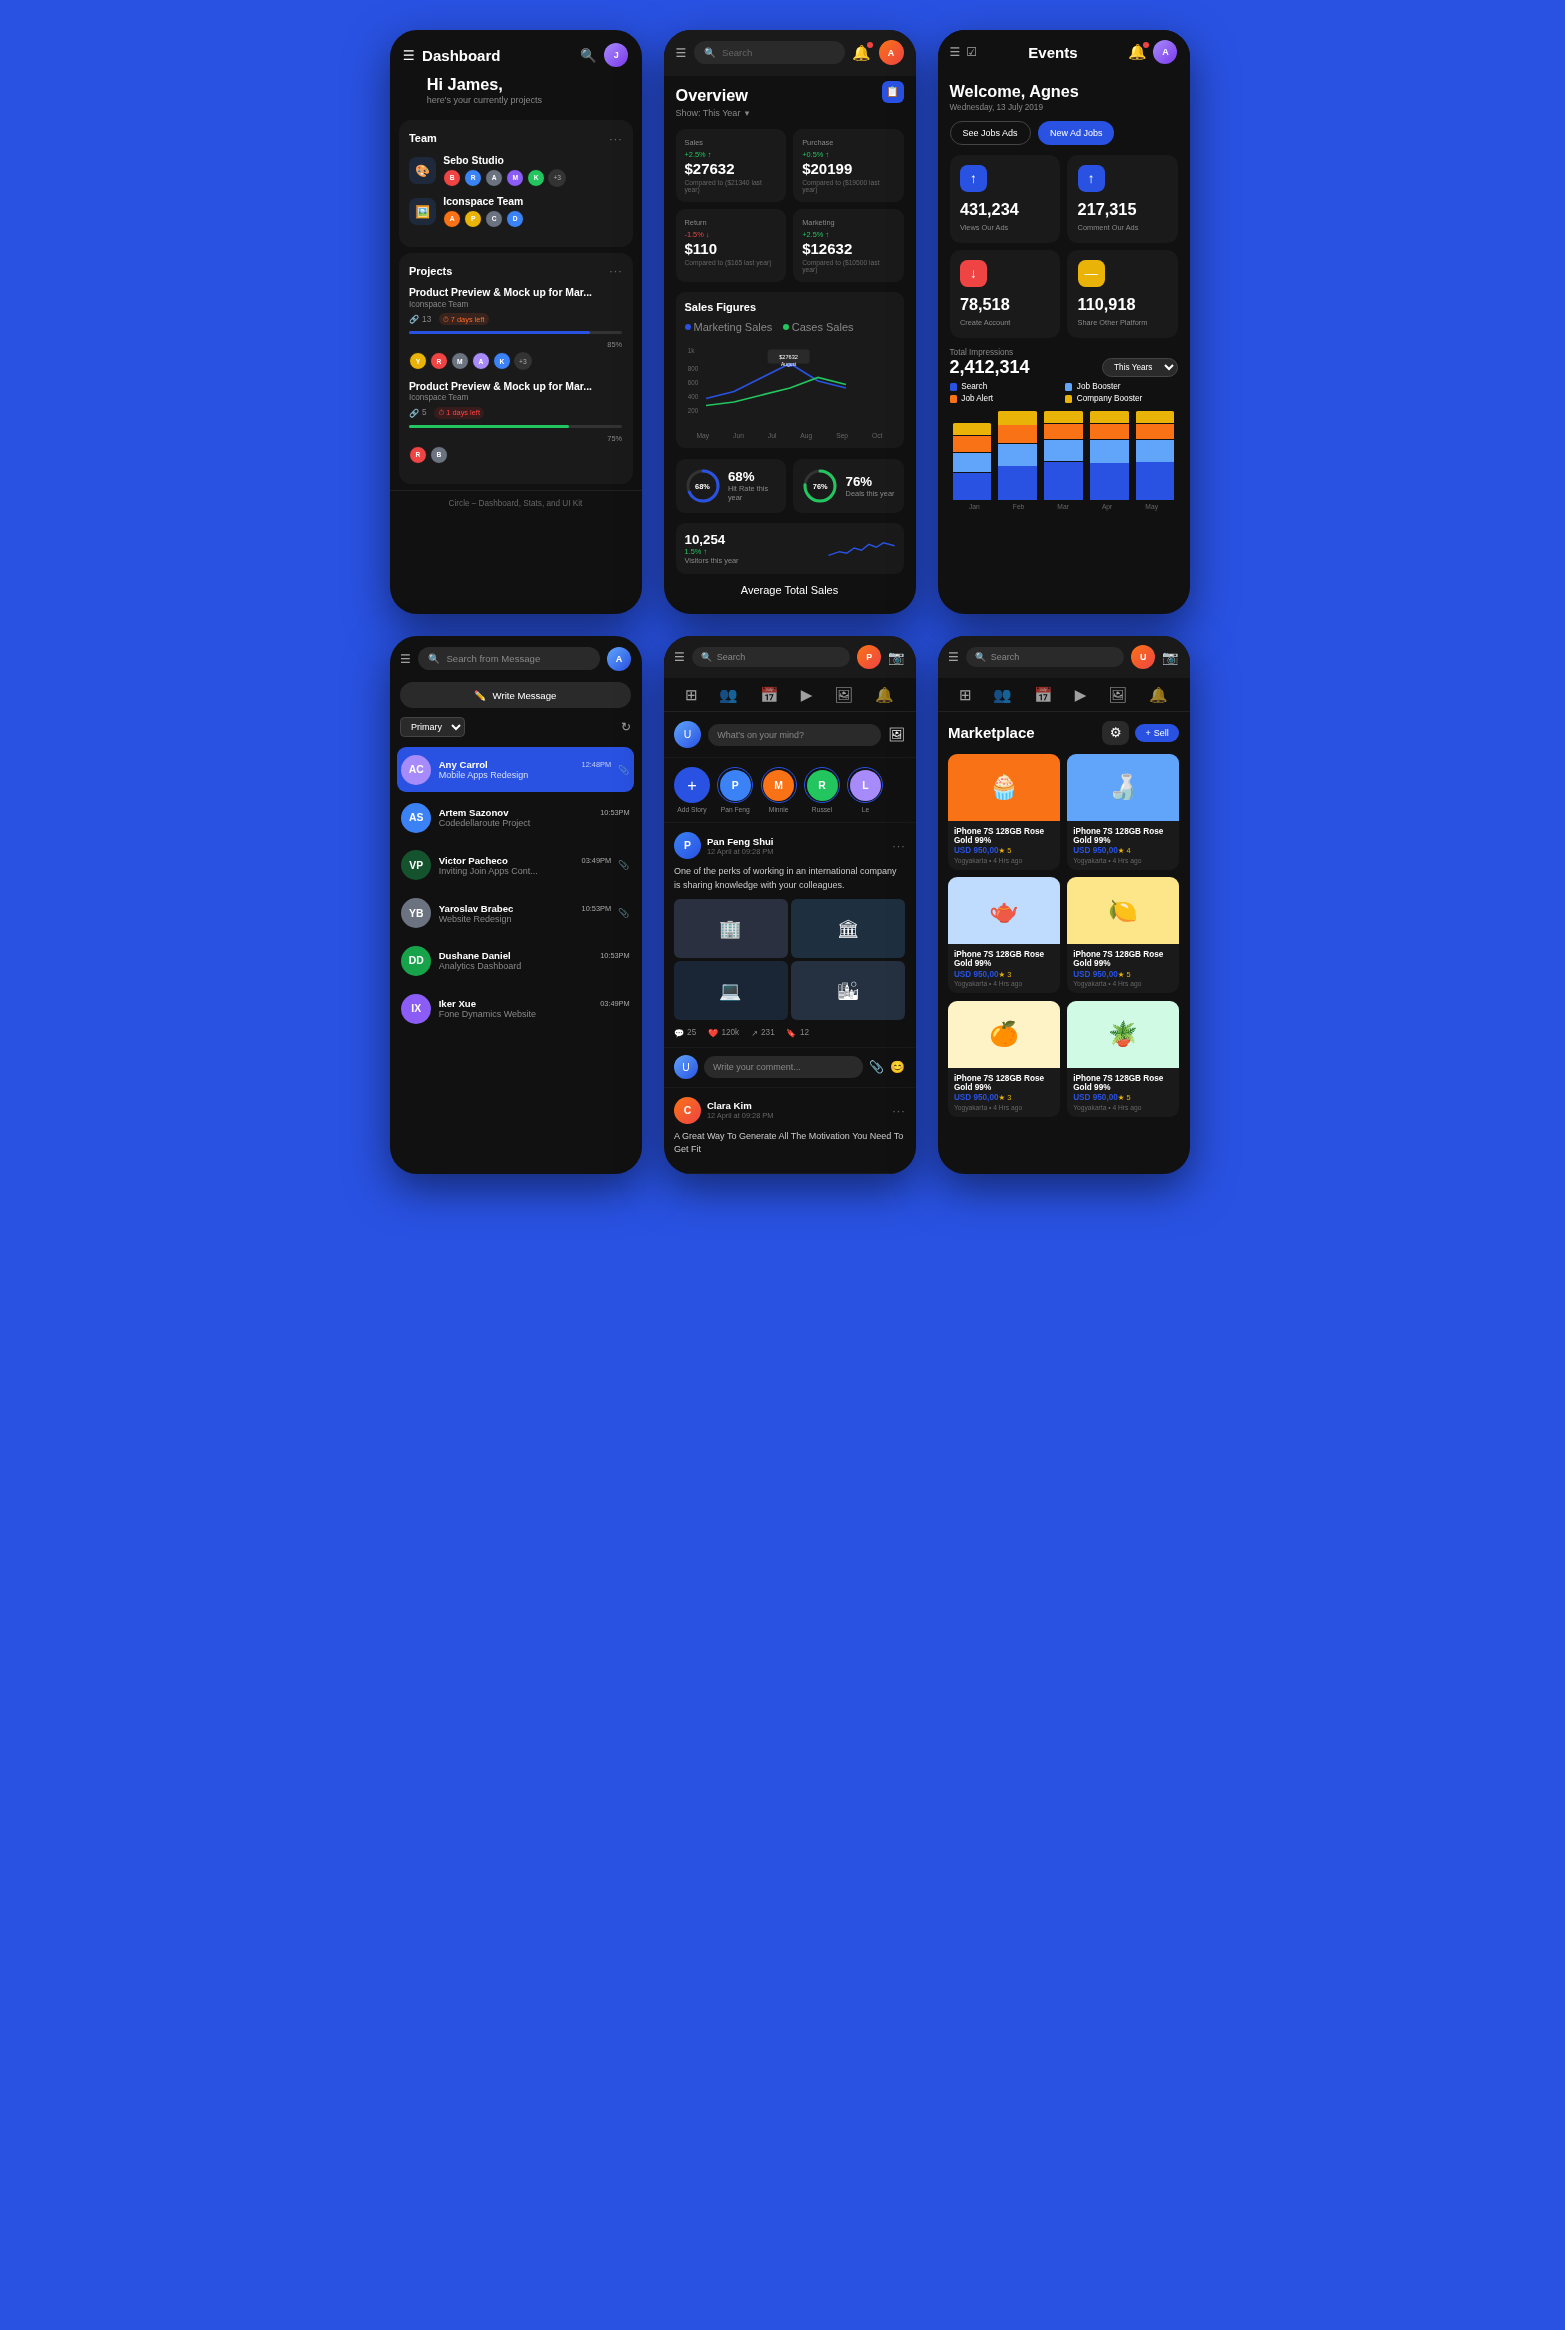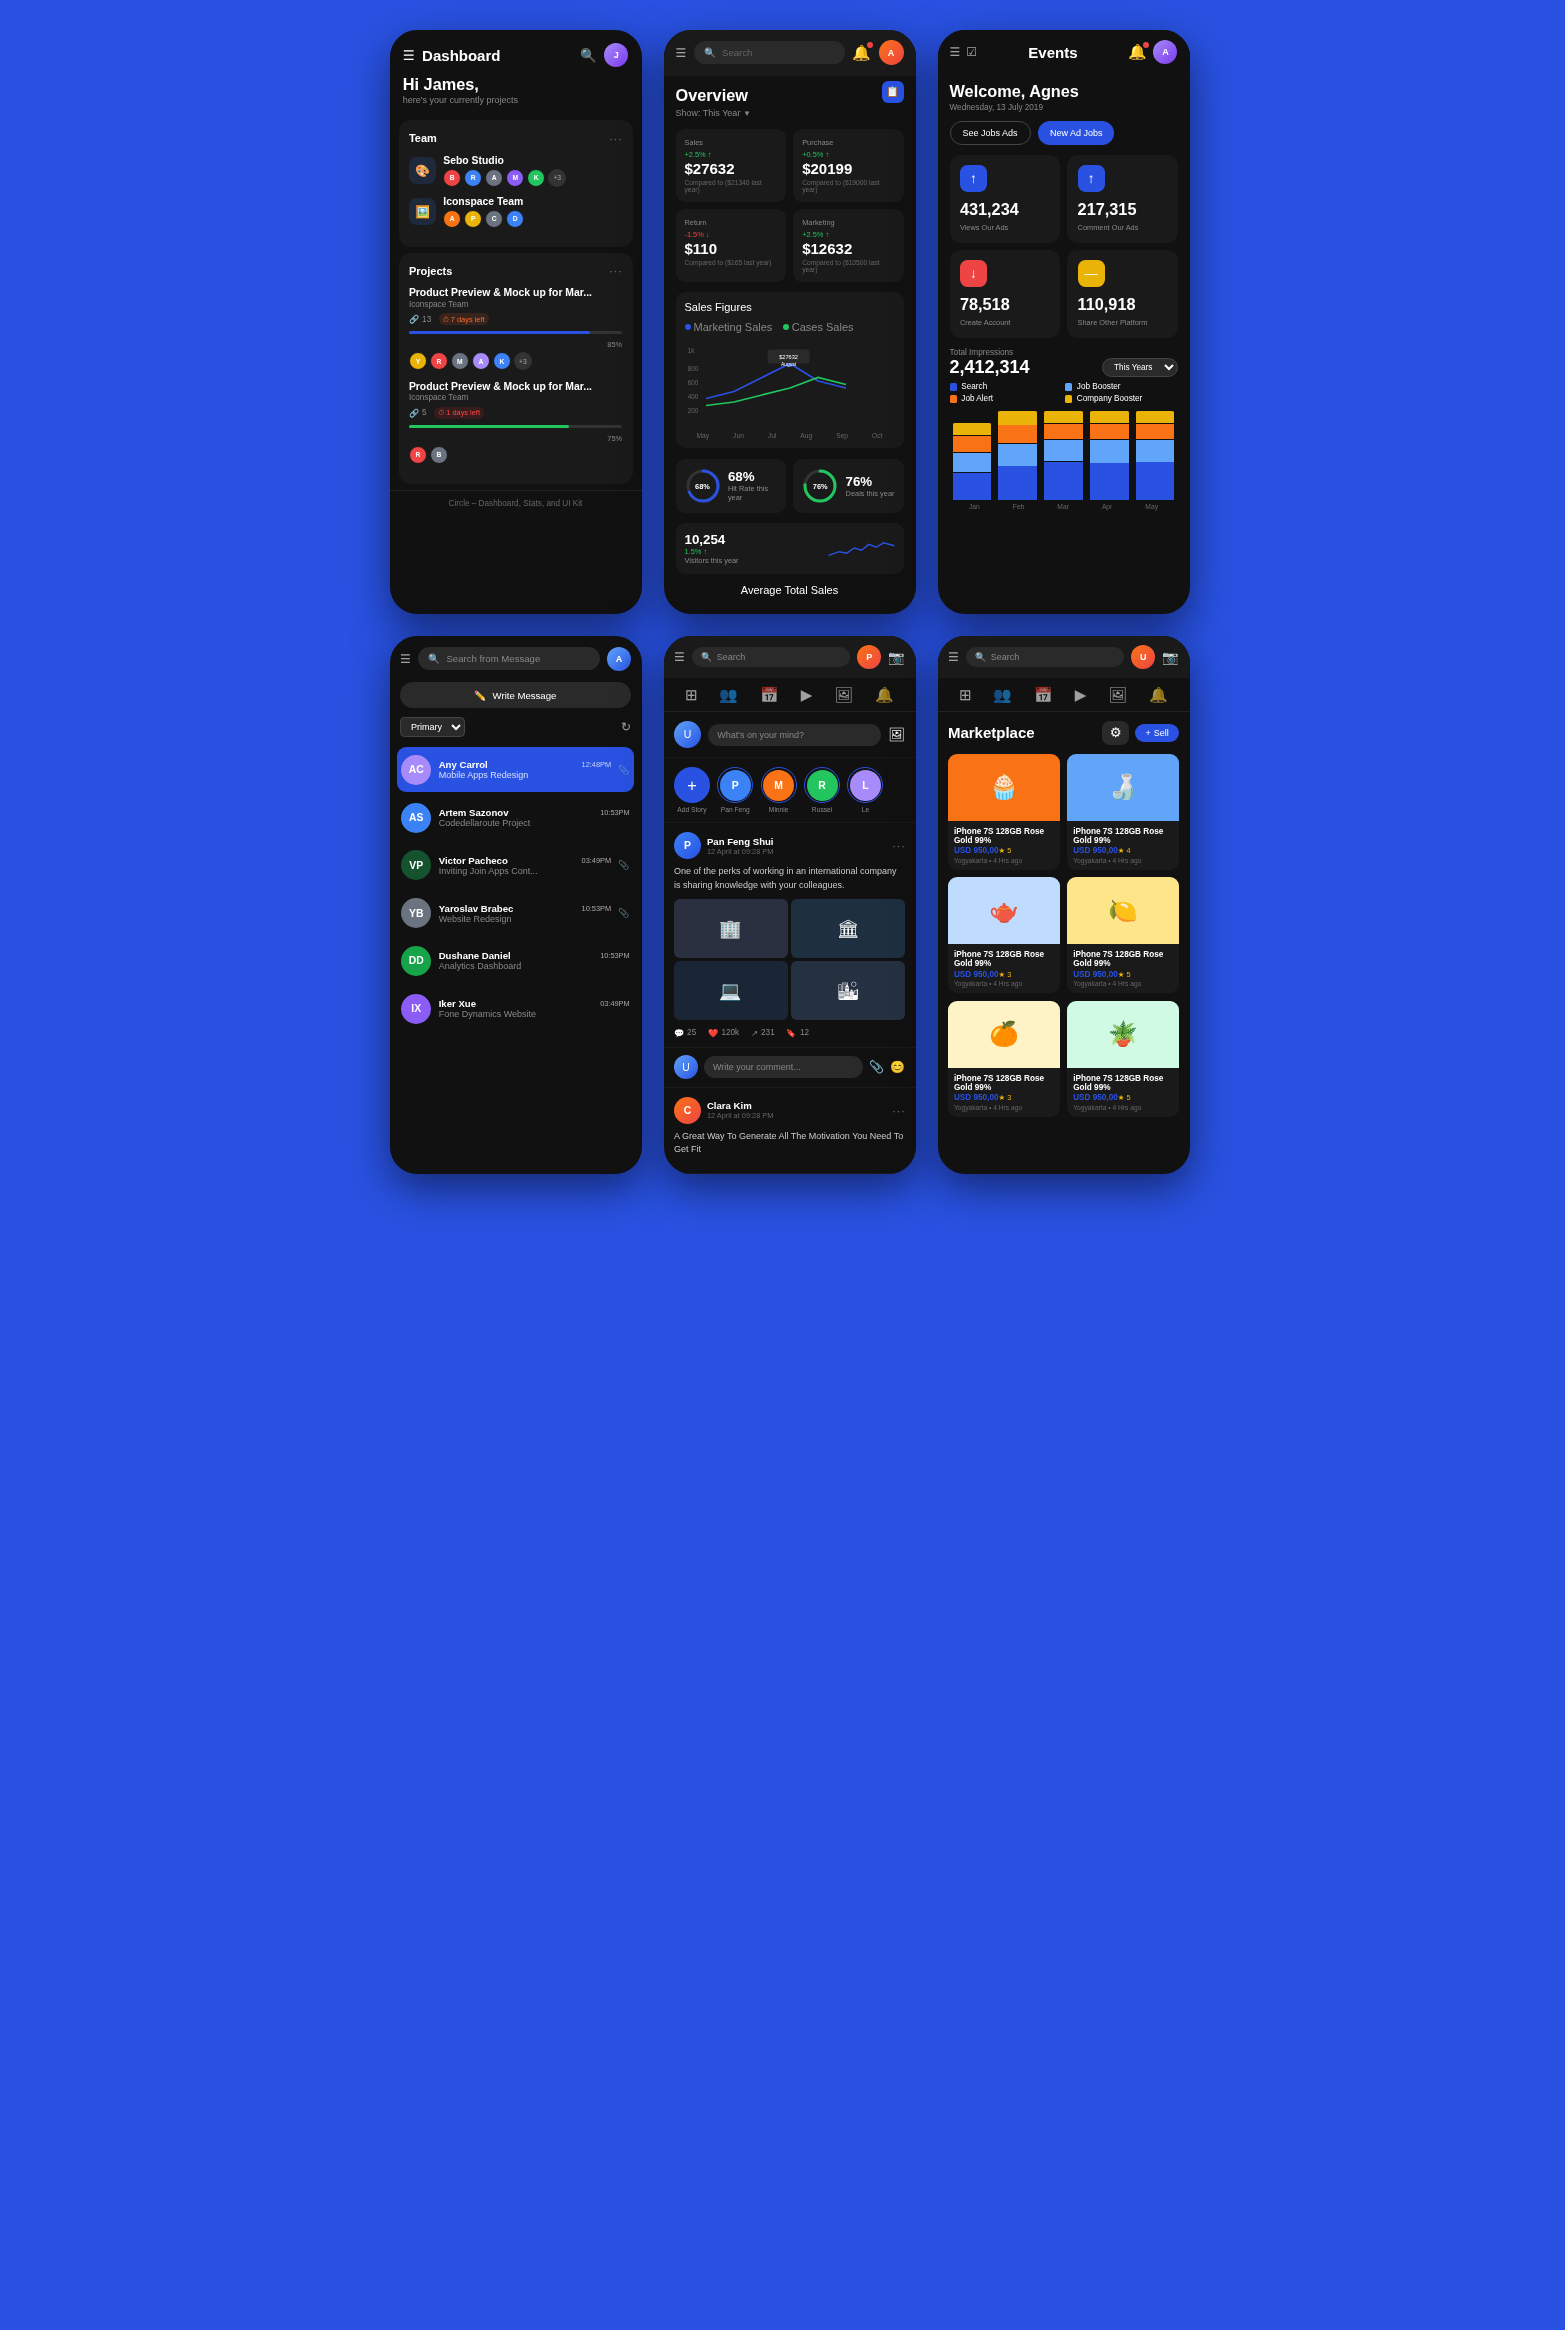--- a/index.html
+++ b/index.html
@@ -38,21 +38,21 @@
     }
     .hamburger-icon { font-size: 13.3px; cursor: pointer; }
     .p1-title { flex: 1; font-size: 15px; font-weight: 700; }
     .search-icon-sm { font-size: 13.3px; opacity: 0.8; cursor: pointer; }
     .avatar-sm {
       width: 24px; height: 24px; border-radius: 50%;
       background: linear-gradient(135deg, #a78bfa, #7c3aed);
       display: flex; align-items: center; justify-content: center;
       font-size: 9px; font-weight: 700; color: #fff;
     }
-    .p1-hi { padding: 0 13.3px 9px; }
+    .p1-hi { padding: 0 13.3px 9px; margin-left: 24px; }
     .p1-hi .name { font-size: 16.3px; font-weight: 700; }
     .p1-hi .subtitle { font-size: 9px; color: #888; margin-top: 1.5px; }
     .section-box {
       background: #1a1a1a;
       margin: 6px 9px;
       border-radius: 12px;
       padding: 10.4px;
     }
     .section-header {
       display: flex; align-items: center; justify-content: space-between;
@@ -129,21 +129,21 @@
     .stat-card {
       background: #1a1a1a; border-radius: 9px; padding: 9px;
     }
     .stat-label { font-size: 7.4px; color: #888; margin-bottom: 3px; }
     .stat-change { font-size: 7.4px; margin-bottom: 1.5px; }
     .stat-change.up { color: #22c55e; }
     .stat-change.down { color: #ef4444; }
     .stat-value { font-size: 15px; font-weight: 700; }
     .stat-compare { font-size: 6.7px; color: #666; margin-top: 1.5px; }
     .chart-section { background: #1a1a1a; border-radius: 9px; padding: 9px; margin-bottom: 10.4px; }
-    .chart-title { font-size: 11px; font-weight: 400; margin-bottom: 7.4px; }
+    .chart-title { font-size: 11px; font-weight: 700; margin-bottom: 7.4px; }
     .legend { display: flex; gap: 10.4px; margin-bottom: 7.4px; }
     .legend-item { display: flex; align-items: center; gap: 3px; font-size: 11px; color: #888; }
     .legend-dot { width: 6px; height: 6px; border-radius: 50%; }
     .chart-area {
       height: 89px; position: relative; overflow: hidden;
     }
     .chart-labels {
       display: flex; justify-content: space-around;
       font-size: 6.7px; color: #666; margin-top: 3px;
     }

